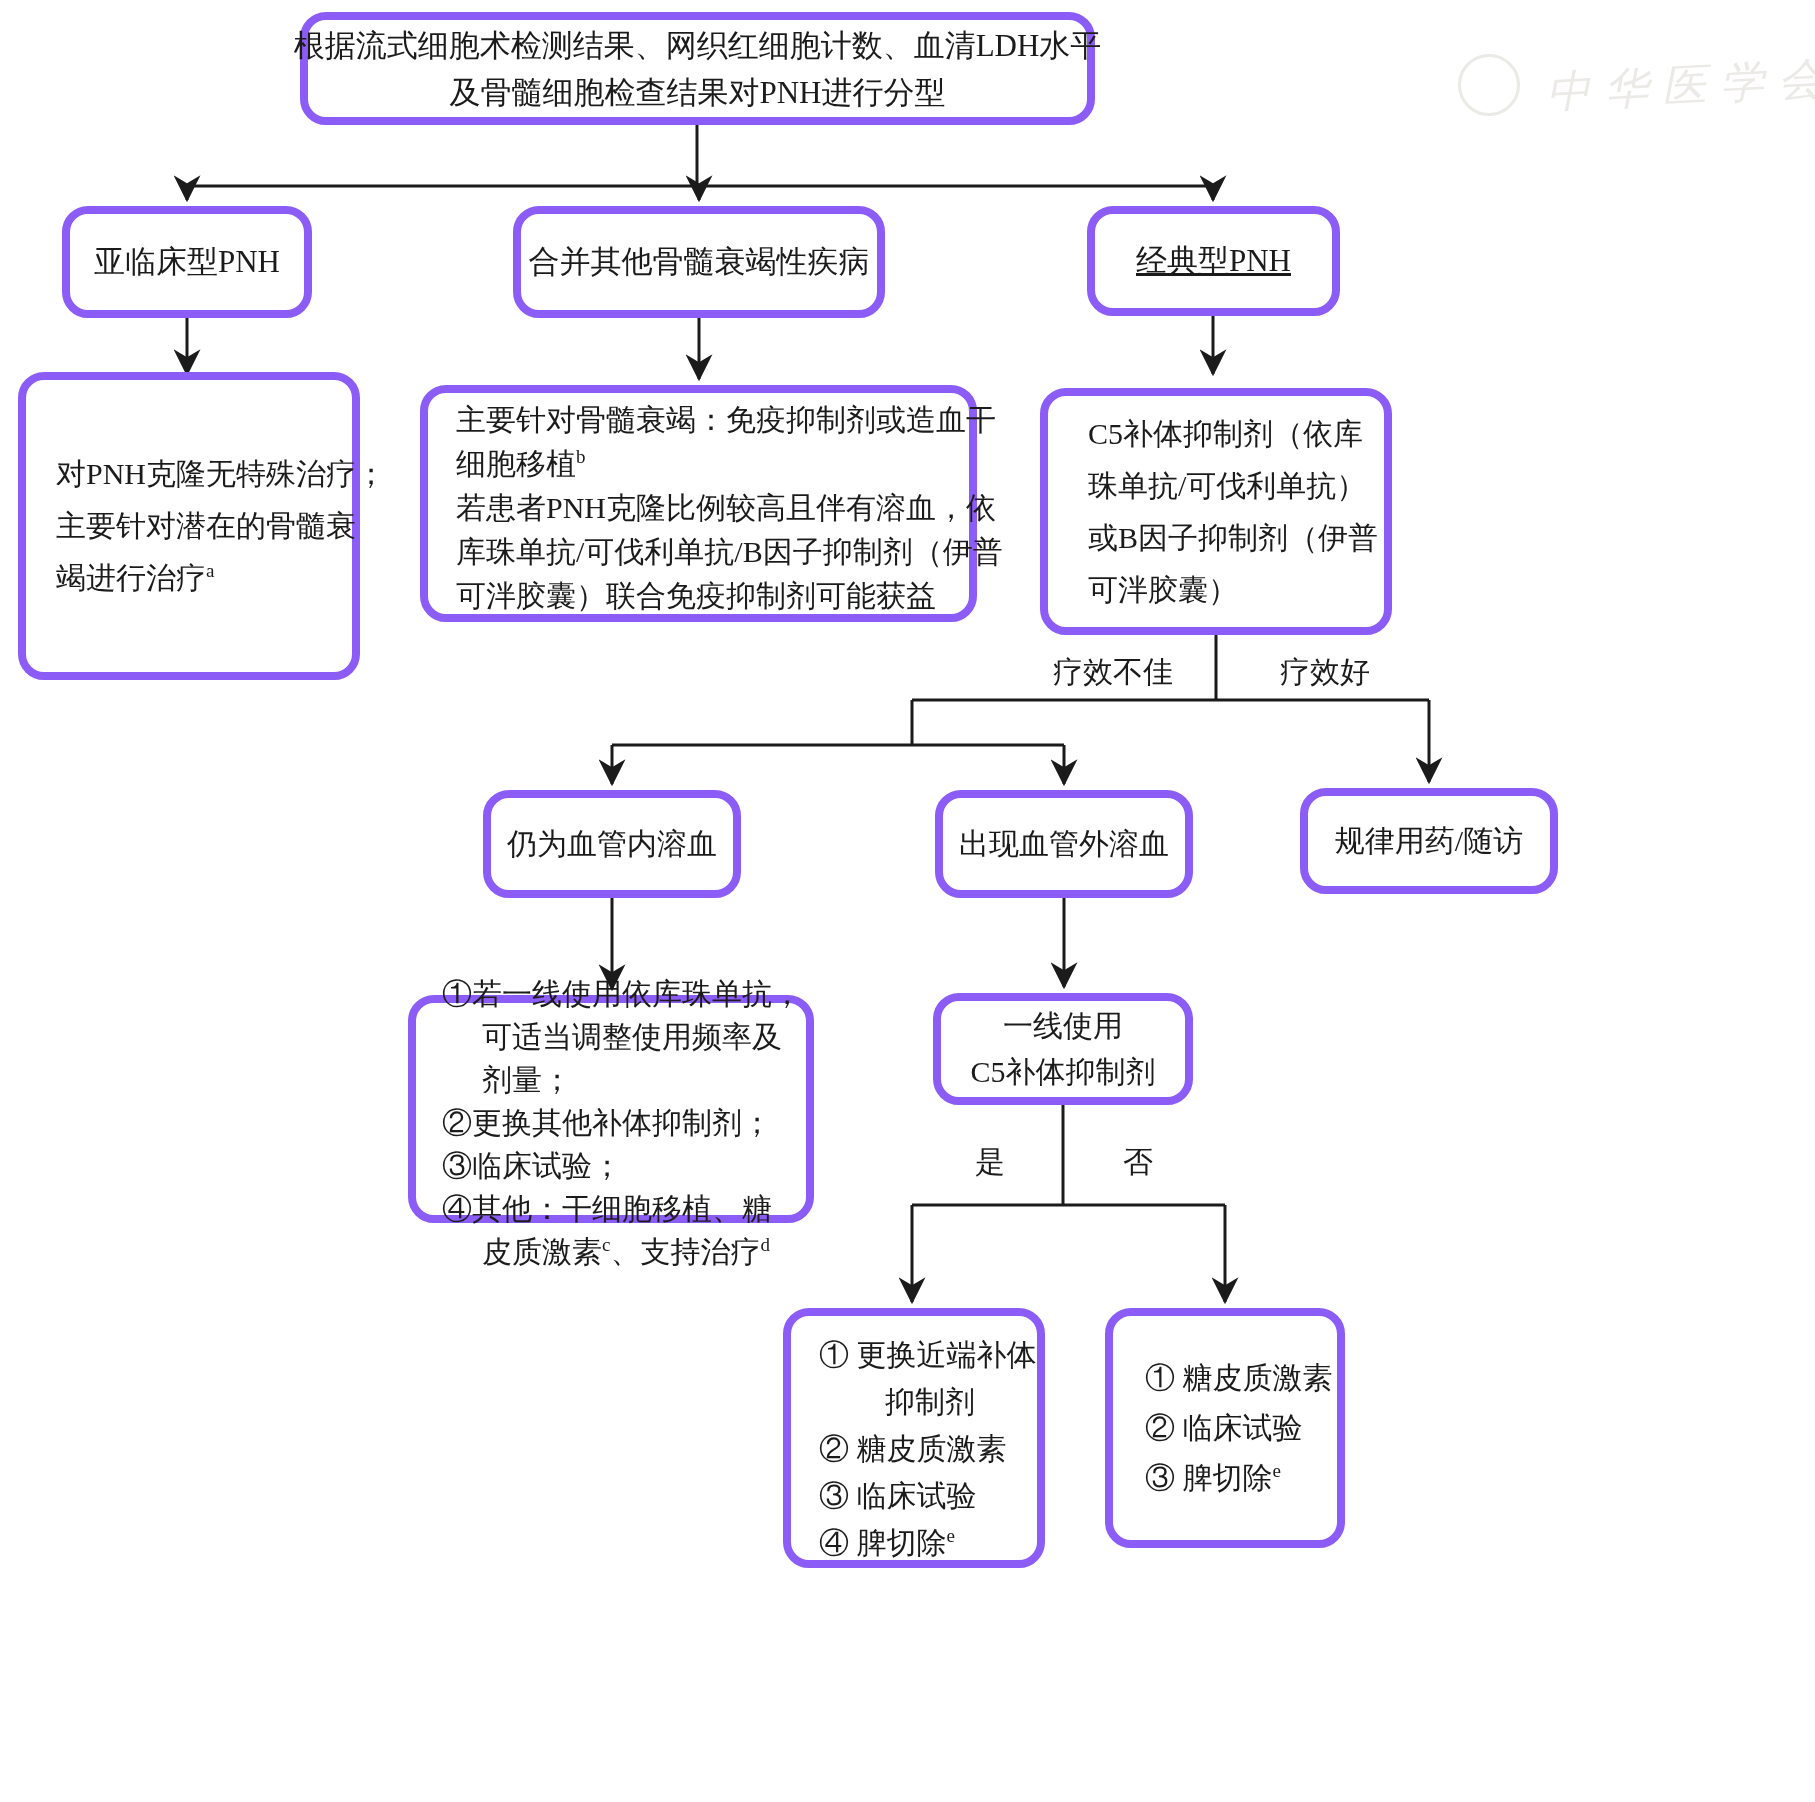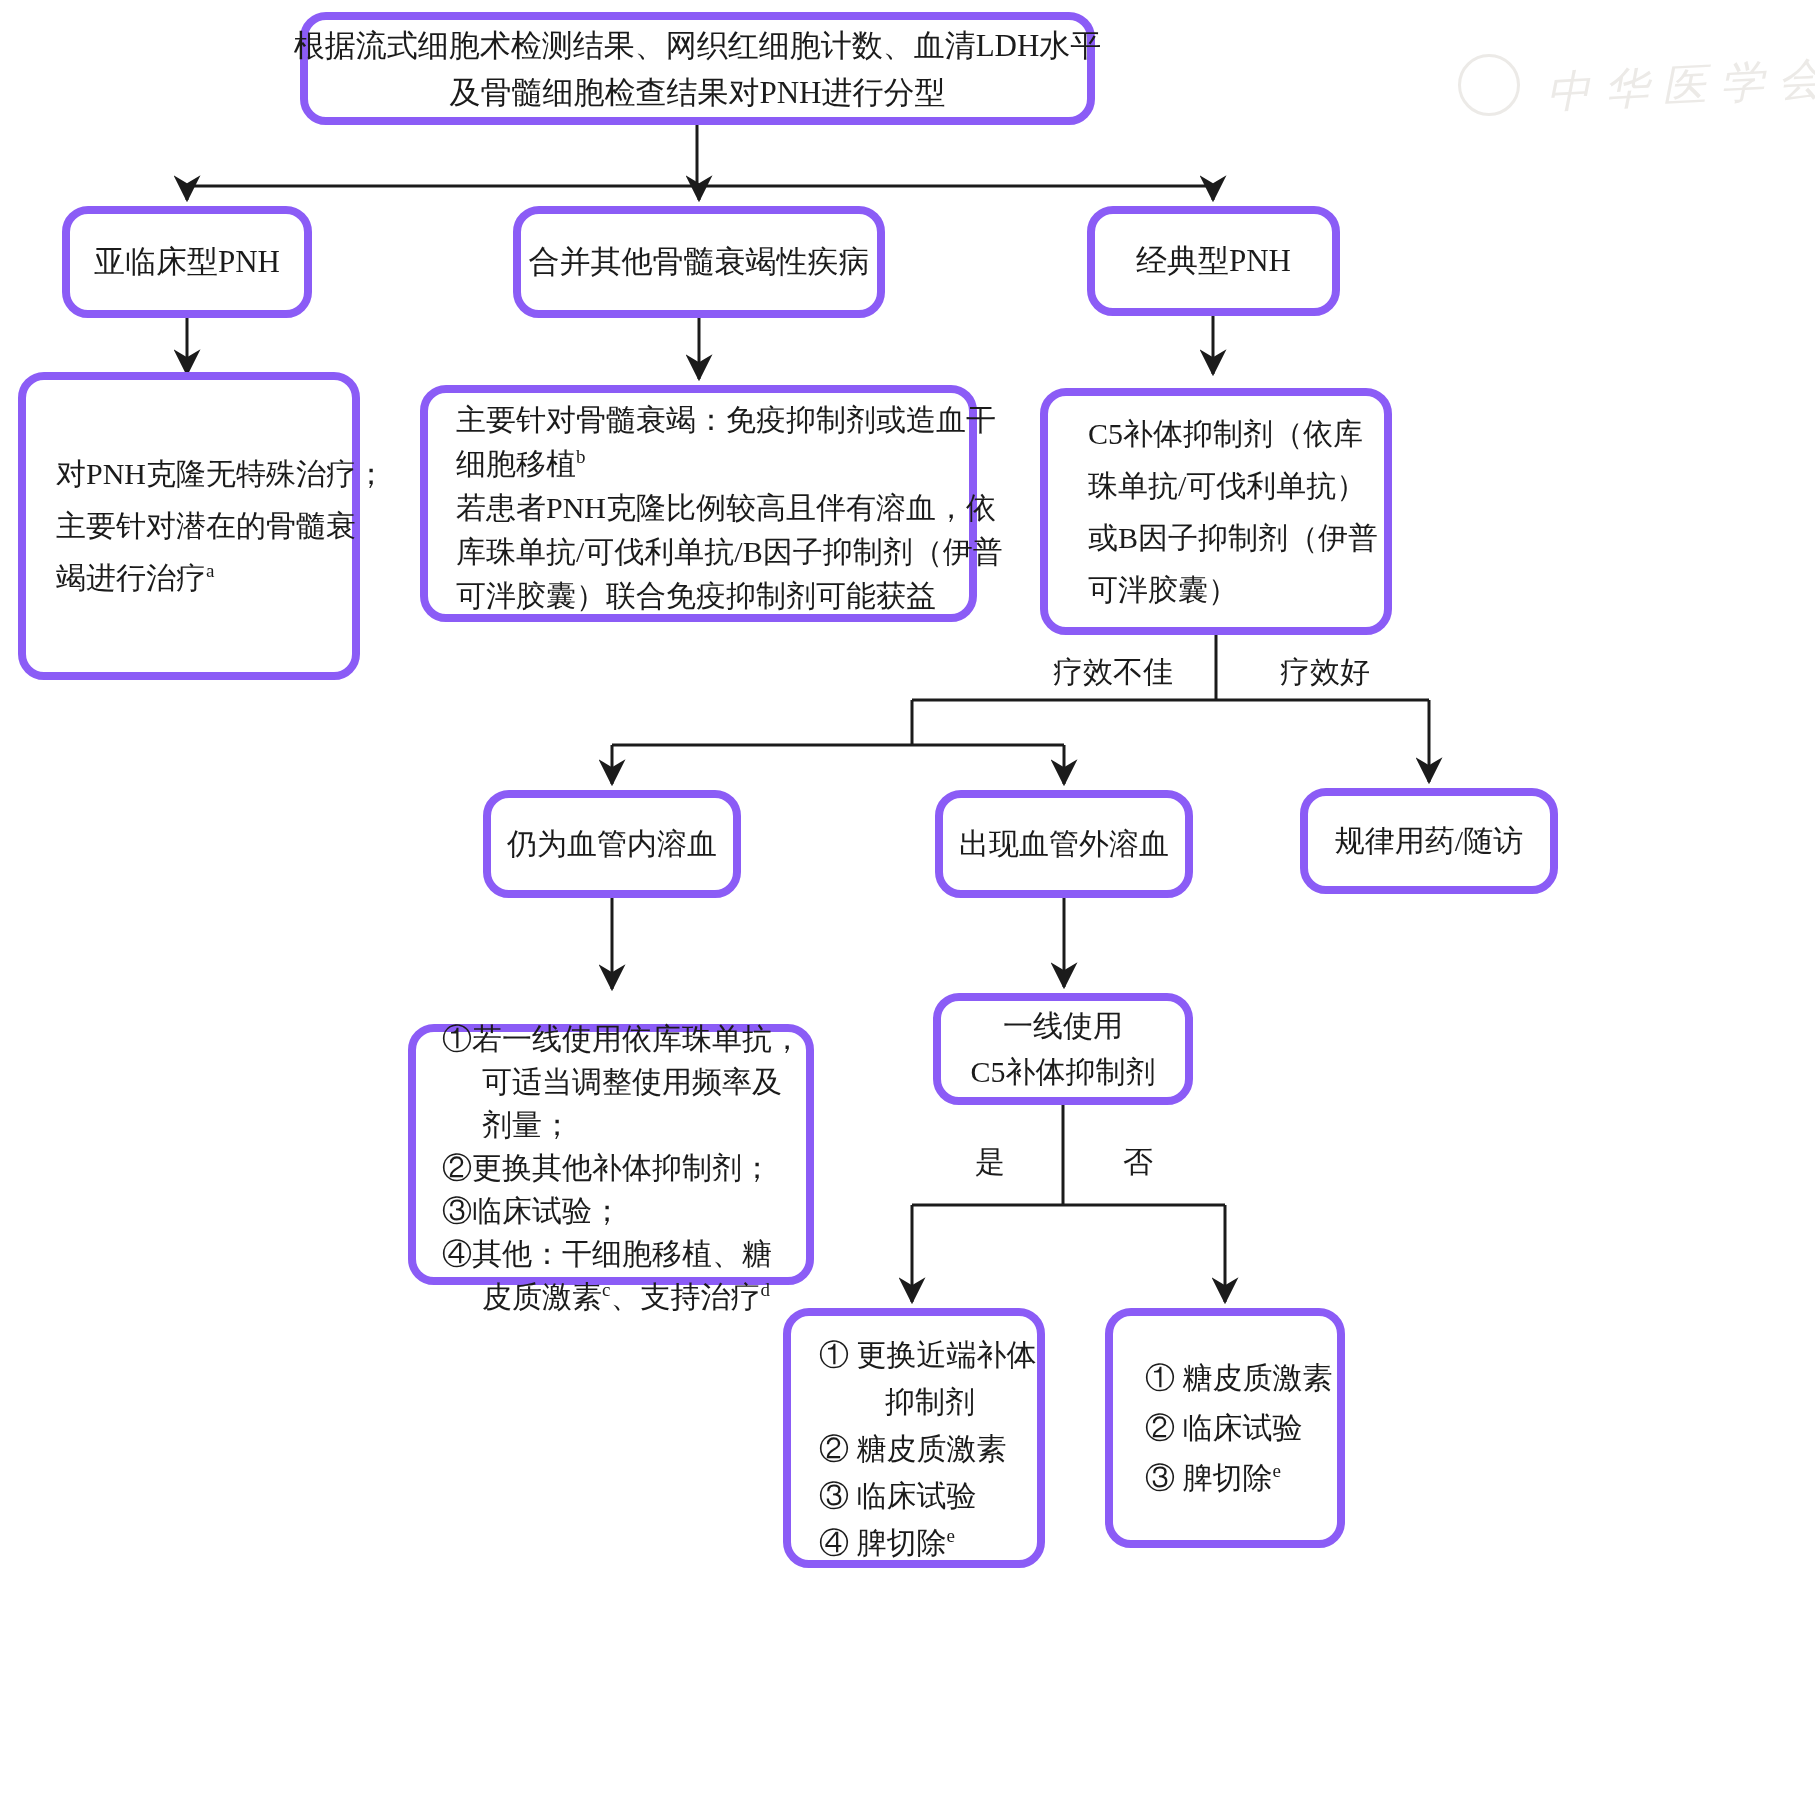--- a/index.html
+++ b/index.html
@@ -103,21 +103,21 @@
     <div class="tline">根据流式细胞术检测结果、网织红细胞计数、血清LDH水平</div>
     <div class="tline">及骨髓细胞检查结果对PNH进行分型</div>
   </div>
 
   <div class="node center" style="left:62px;top:206px;width:250px;height:112px;font-size:31px;">
     <div class="tline">亚临床型PNH</div>
   </div>
   <div class="node center" style="left:513px;top:206px;width:372px;height:112px;font-size:31px;">
     <div class="tline">合并其他骨髓衰竭性疾病</div>
   </div>
-  <div class="node center" style="left:1087px;top:206px;width:253px;height:110px;font-size:31px;">
+  <div class="node center" style="left:1087px;top:206px;width:253px;height:110px;font-size:31px;text-decoration:underline;">
     <div class="tline">经典型PNH</div>
   </div>
 
   <div class="node left" style="left:18px;top:372px;width:342px;height:308px;padding-left:30px;line-height:52px;">
     <div class="tline">对PNH克隆无特殊治疗；</div>
     <div class="tline">主要针对潜在的骨髓衰</div>
     <div class="tline"><span>竭进行治疗</span><sup>a</sup></div>
   </div>
 
   <div class="node left" style="left:420px;top:385px;width:557px;height:237px;padding:8px 0 0 28px;line-height:44px;">
@@ -141,21 +141,21 @@
   <div class="node center" style="left:483px;top:790px;width:258px;height:108px;">
     <div class="tline">仍为血管内溶血</div>
   </div>
   <div class="node center" style="left:935px;top:790px;width:258px;height:108px;">
     <div class="tline">出现血管外溶血</div>
   </div>
   <div class="node center" style="left:1300px;top:788px;width:258px;height:106px;">
     <div class="tline">规律用药/随访</div>
   </div>
 
-  <div class="node left" style="left:408px;top:995px;width:406px;height:261px;padding:26px 0 0 26px;line-height:43px;margin-top:29px;">
+  <div class="node left" style="left:408px;top:995px;width:406px;height:228px;padding:26px 0 0 26px;line-height:43px;">
     <div class="tline">①若一线使用依库珠单抗，</div>
     <div class="tline indent40">可适当调整使用频率及</div>
     <div class="tline indent40">剂量；</div>
     <div class="tline">②更换其他补体抑制剂；</div>
     <div class="tline">③临床试验；</div>
     <div class="tline">④其他：干细胞移植、糖</div>
     <div class="tline indent40"><span>皮质激素</span><sup>c</sup><span>、支持治疗</span><sup>d</sup></div>
   </div>
 
   <div class="node center" style="left:933px;top:993px;width:260px;height:112px;line-height:46px;font-family:Liberation Serif, serif;">

